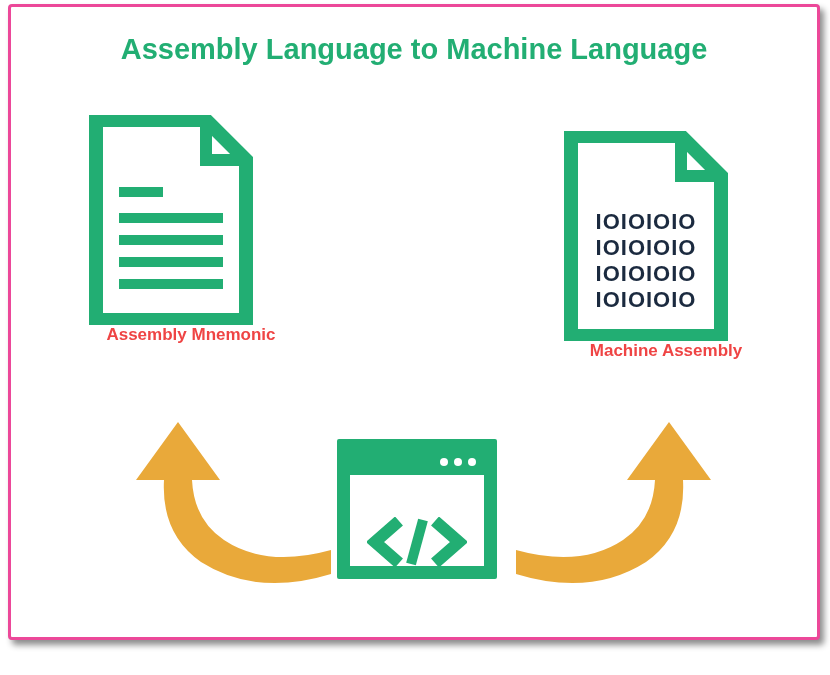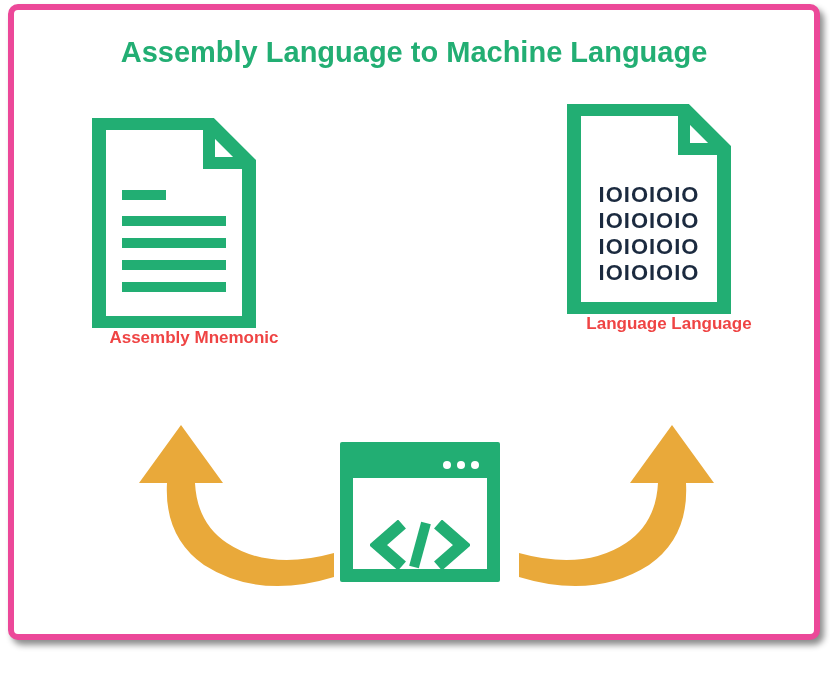--- a/index.html
+++ b/index.html
@@ -10,22 +10,22 @@
     background: #fff;
     position: relative;
   }
   .card {
     position: absolute;
     left: 8px;
     top: 4px;
     width: 812px;
     height: 636px;
     background: #fff;
-    border: 6px solid #ec4899;
-    border-radius: 10px;
+    border: 3px solid #ec4899;
+    border-radius: 4px;
     box-shadow: 4px 5px 6px rgba(0,0,0,0.45);
   }
   .title {
     width: 100%;
     text-align: center;
     color: #22AE73;
     font-weight: 700;
     font-size: 29px;
     position: absolute;
     top: 26px;
@@ -98,30 +98,30 @@
       <path d="M125 5 V45 H165" fill="none" stroke="#22AE73" stroke-width="12"></path>
       <rect x="38" y="72" width="44" height="10" fill="#22AE73"></rect>
       <rect x="38" y="98" width="104" height="10" fill="#22AE73"></rect>
       <rect x="38" y="120" width="104" height="10" fill="#22AE73"></rect>
       <rect x="38" y="142" width="104" height="10" fill="#22AE73"></rect>
       <rect x="38" y="164" width="104" height="10" fill="#22AE73"></rect>
     </svg>
     <div class="node-label">Assembly Mnemonic</div>
   </div>
 
-  <div class="node" style="left:545px; top:94px; width:220px;">
+  <div class="node" style="left:545px; top:124px; width:220px;">
     <svg class="file-icon" width="180" height="210" viewBox="0 0 180 210">
       <path d="M15 5 H125 L165 45 V205 H15 Z" fill="#fff" stroke="#22AE73" stroke-width="14" stroke-linejoin="miter"></path>
       <path d="M125 5 V45 H165" fill="none" stroke="#22AE73" stroke-width="12"></path>
       <text x="90" y="98" text-anchor="middle" font-family="Arial" font-size="22" font-weight="700" fill="#1B2A3F" letter-spacing="1">IOIOIOIO</text>
       <text x="90" y="124" text-anchor="middle" font-family="Arial" font-size="22" font-weight="700" fill="#1B2A3F" letter-spacing="1">IOIOIOIO</text>
       <text x="90" y="150" text-anchor="middle" font-family="Arial" font-size="22" font-weight="700" fill="#1B2A3F" letter-spacing="1">IOIOIOIO</text>
       <text x="90" y="176" text-anchor="middle" font-family="Arial" font-size="22" font-weight="700" fill="#1B2A3F" letter-spacing="1">IOIOIOIO</text>
     </svg>
-    <div class="node-label">Language Language</div>
+    <div class="node-label">Machine Assembly</div>
   </div>
 
   <div style="position:absolute; left:95px; top:395px;">
     <svg width="230" height="200" viewBox="0 0 230 200">
       <path d="M225 172
                Q150 195 95 160
                Q55 132 58 78
                L30 78
                L72 20
                L114 78

